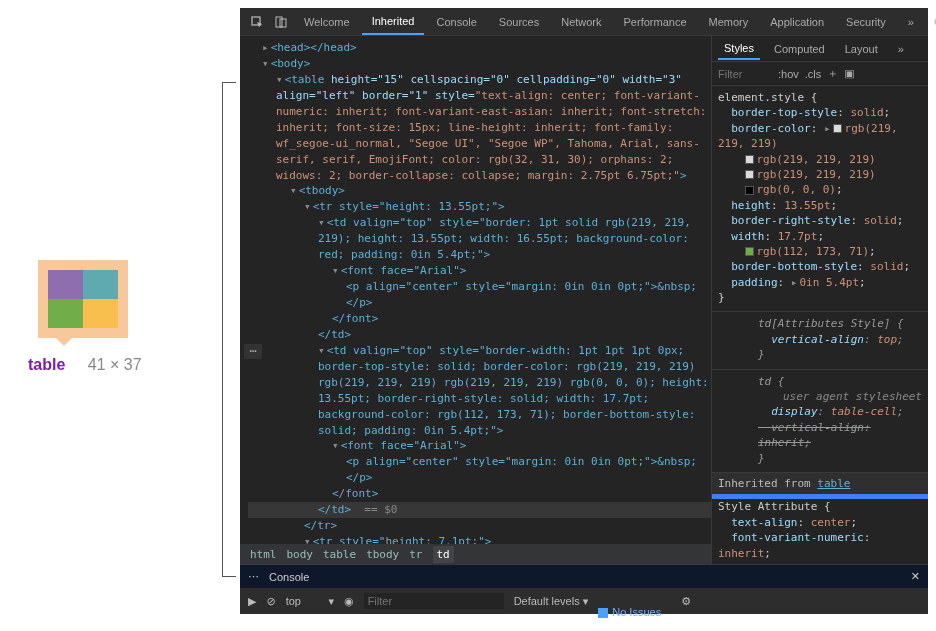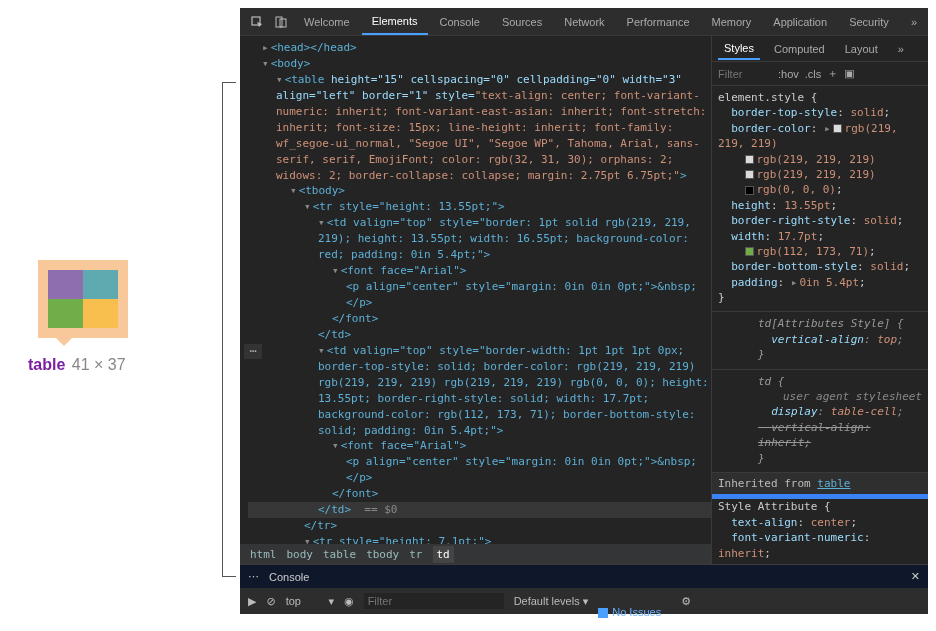--- a/index.html
+++ b/index.html
@@ -45,21 +45,21 @@
     border-right:8px solid transparent;
     border-top:8px solid #F8C79A;
   }
   .tooltip-label {
     font-family: Arial, sans-serif;
     font-size: 16px;
     margin-top: 18px;
     margin-left: 8px;
   }
   .tooltip-label .tname { color: #7b1fa2; font-weight: bold; }
-  .tooltip-label .tdim { color: #888; margin-left: 2px; text-align: right; }
+  .tooltip-label .tdim { color: #888; margin-left: 18px; text-align: right; }
 
   .bracket {
     position: absolute;
     left: 222px;
     top: 82px;
     width: 14px;
     height: 495px;
     border-left: 1px solid #555;
     border-top: 1px solid #555;
     border-bottom: 1px solid #555;
@@ -288,21 +288,21 @@
           <path d="M6 6 L11 8 L8 11 Z" fill="#bbb"></path>
         </svg>
     </span>
     <span class="icon-btn">
       <svg width="12" height="12" viewBox="0 0 12 12">
           <rect x="1" y="1" width="6" height="10" fill="none" stroke="#bbb"></rect>
           <rect x="5" y="3" width="6" height="8" fill="none" stroke="#bbb"></rect>
         </svg>
     </span>
     <span class="tab">Welcome</span>
-    <span class="tab active">Elements</span>
+    <span class="tab active">Inherited</span>
     <span class="tab">Console</span>
     <span class="tab">Sources</span>
     <span class="tab">Network</span>
     <span class="tab">Performance</span>
     <span class="tab">Memory</span>
     <span class="tab">Application</span>
     <span class="tab">Security</span>
     <span class="tab">»</span>
     <span class="spacer"></span>
     <span class="right-icons">

